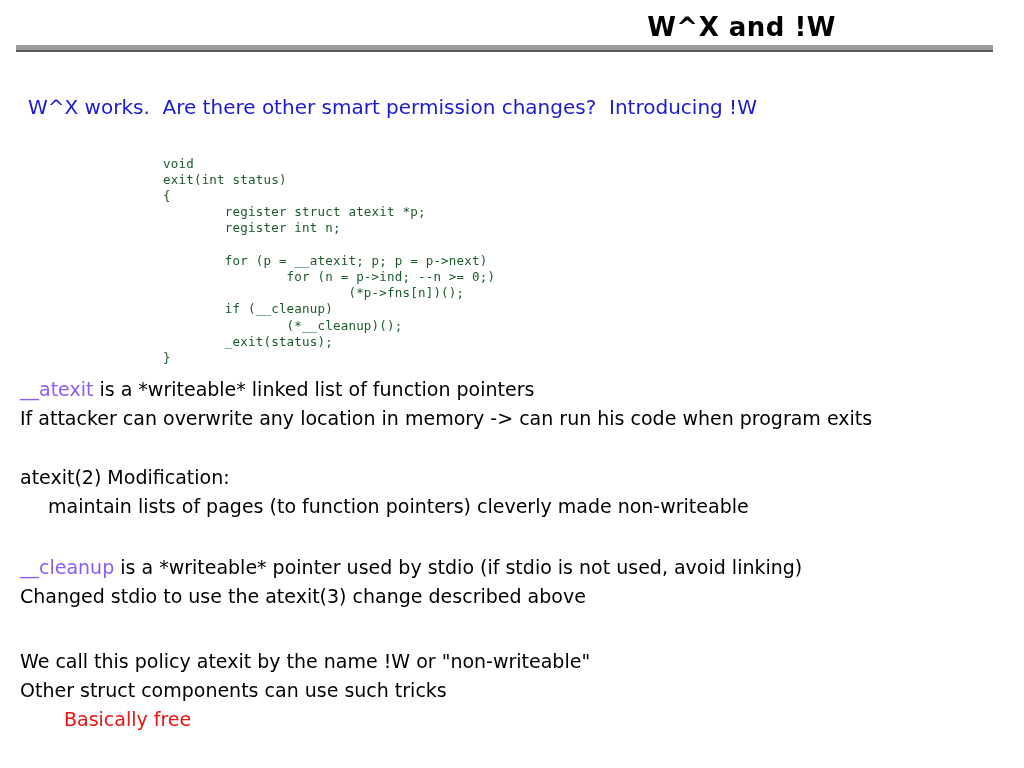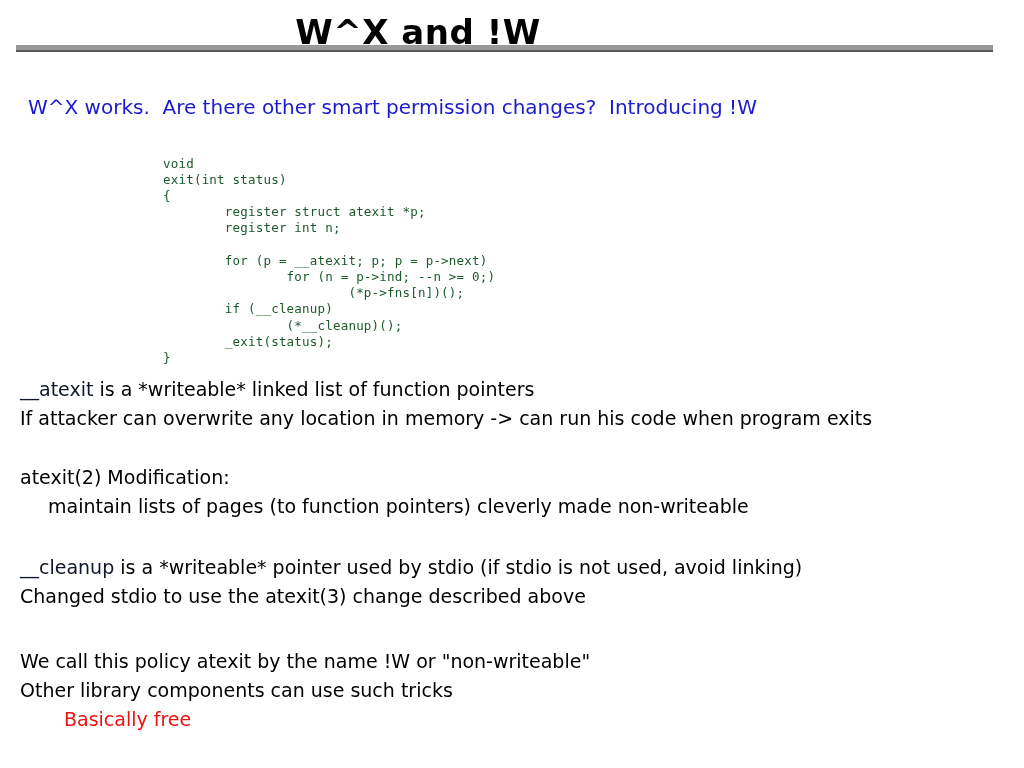--- a/index.html
+++ b/index.html
@@ -14,24 +14,24 @@
     font-family: "Liberation Sans", sans-serif;
     position: relative;
   }
 
   
   .slide-title {
     position: absolute;
     top: 12px;
     left: 0;
     width: 836px;
-    text-align: center;
+    text-align: right;
     font-family: "DejaVu Sans", sans-serif;
     font-weight: bold;
-    font-size: 34px;
+    font-size: 26px;
     letter-spacing: 0.5px;
     color: #000000;
     white-space: pre;
   }
 
   
   .title-rule {
     position: absolute;
     top: 45px;
     left: 16px;
@@ -43,21 +43,21 @@
 
   
   .body-line {
     position: absolute;
     font-family: "DejaVu Sans", sans-serif;
     font-size: 19px;
     line-height: 23px;
     color: #1a1ad0;
     white-space: pre;
   }
-  .seg-green { color: #0f172a; }
+  .seg-green { color: #8b5cf6; }
   .seg-blue  { color: #000000; }
 
   .headline {
     position: absolute;
     left: 28px;
     top: 95px;
     font-family: "DejaVu Sans", sans-serif;
     font-size: 20px;
     color: #1a1ad0;
     white-space: pre;
@@ -100,15 +100,15 @@
 }</pre>
 
 <div id="body-blocks">
     <div class="body-line" style="top: 378px; left: 20px;"><span class="seg-green">__atexit</span><span class="seg-blue"> is a *writeable* linked list of function pointers</span></div>
     <div class="body-line" style="top: 407px; left: 20px;"><span class="seg-blue">If attacker can overwrite any location in memory -&gt; can run his code when program exits</span></div>
     <div class="body-line" style="top: 466px; left: 20px;"><span class="seg-blue">atexit(2) Modification:</span></div>
     <div class="body-line" style="top: 495px; left: 48px;"><span class="seg-blue">maintain lists of pages (to function pointers) cleverly made non-writeable</span></div>
     <div class="body-line" style="top: 556px; left: 20px;"><span class="seg-green">__cleanup</span><span class="seg-blue"> is a *writeable* pointer used by stdio (if stdio is not used, avoid linking)</span></div>
     <div class="body-line" style="top: 585px; left: 20px;"><span class="seg-blue">Changed stdio to use the atexit(3) change described above</span></div>
     <div class="body-line" style="top: 650px; left: 20px;"><span class="seg-blue">We call this policy atexit by the name !W or "non-writeable"</span></div>
-    <div class="body-line" style="top: 679px; left: 20px;"><span class="seg-blue">Other library components can use such tricks</span></div>
+    <div class="body-line" style="top: 679px; left: 20px;"><span class="seg-blue">Other struct components can use such tricks</span></div>
     <div class="body-line" style="top: 708px; left: 20px; margin-left: 44px;"><span class="seg-red" style="color: rgb(238, 17, 17);">Basically free</span></div>
   </div>
 
 </body></html>

